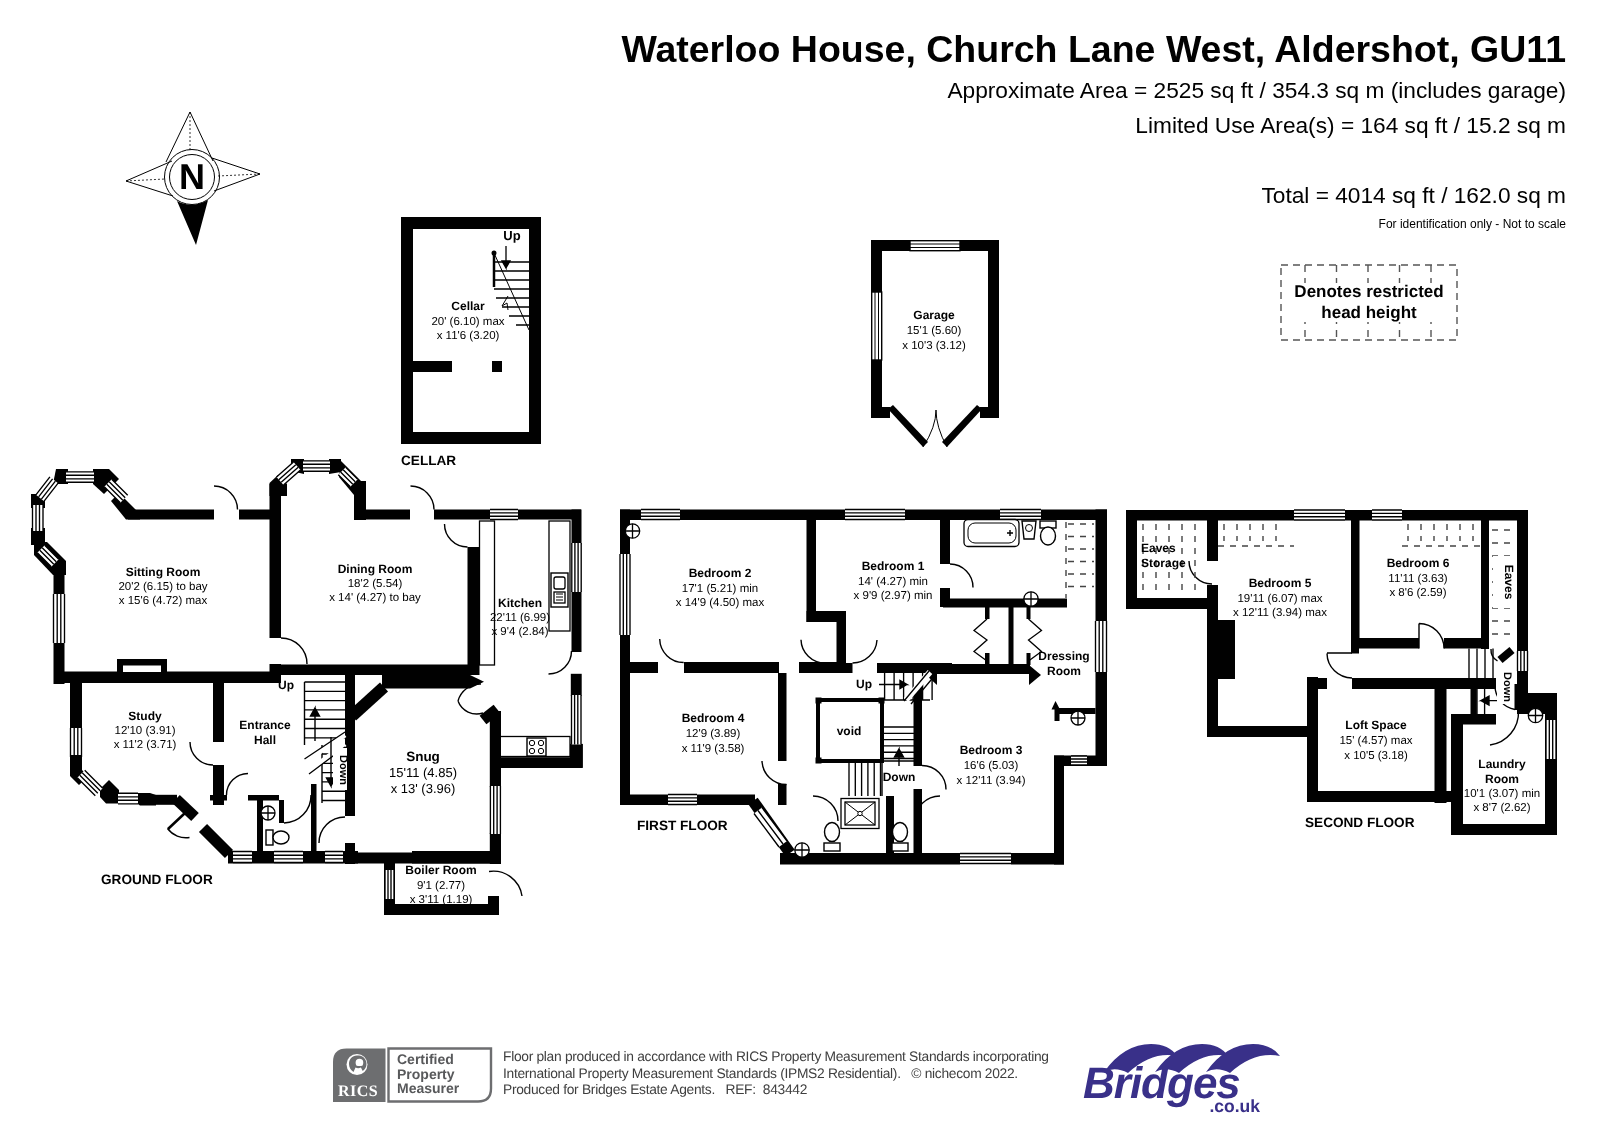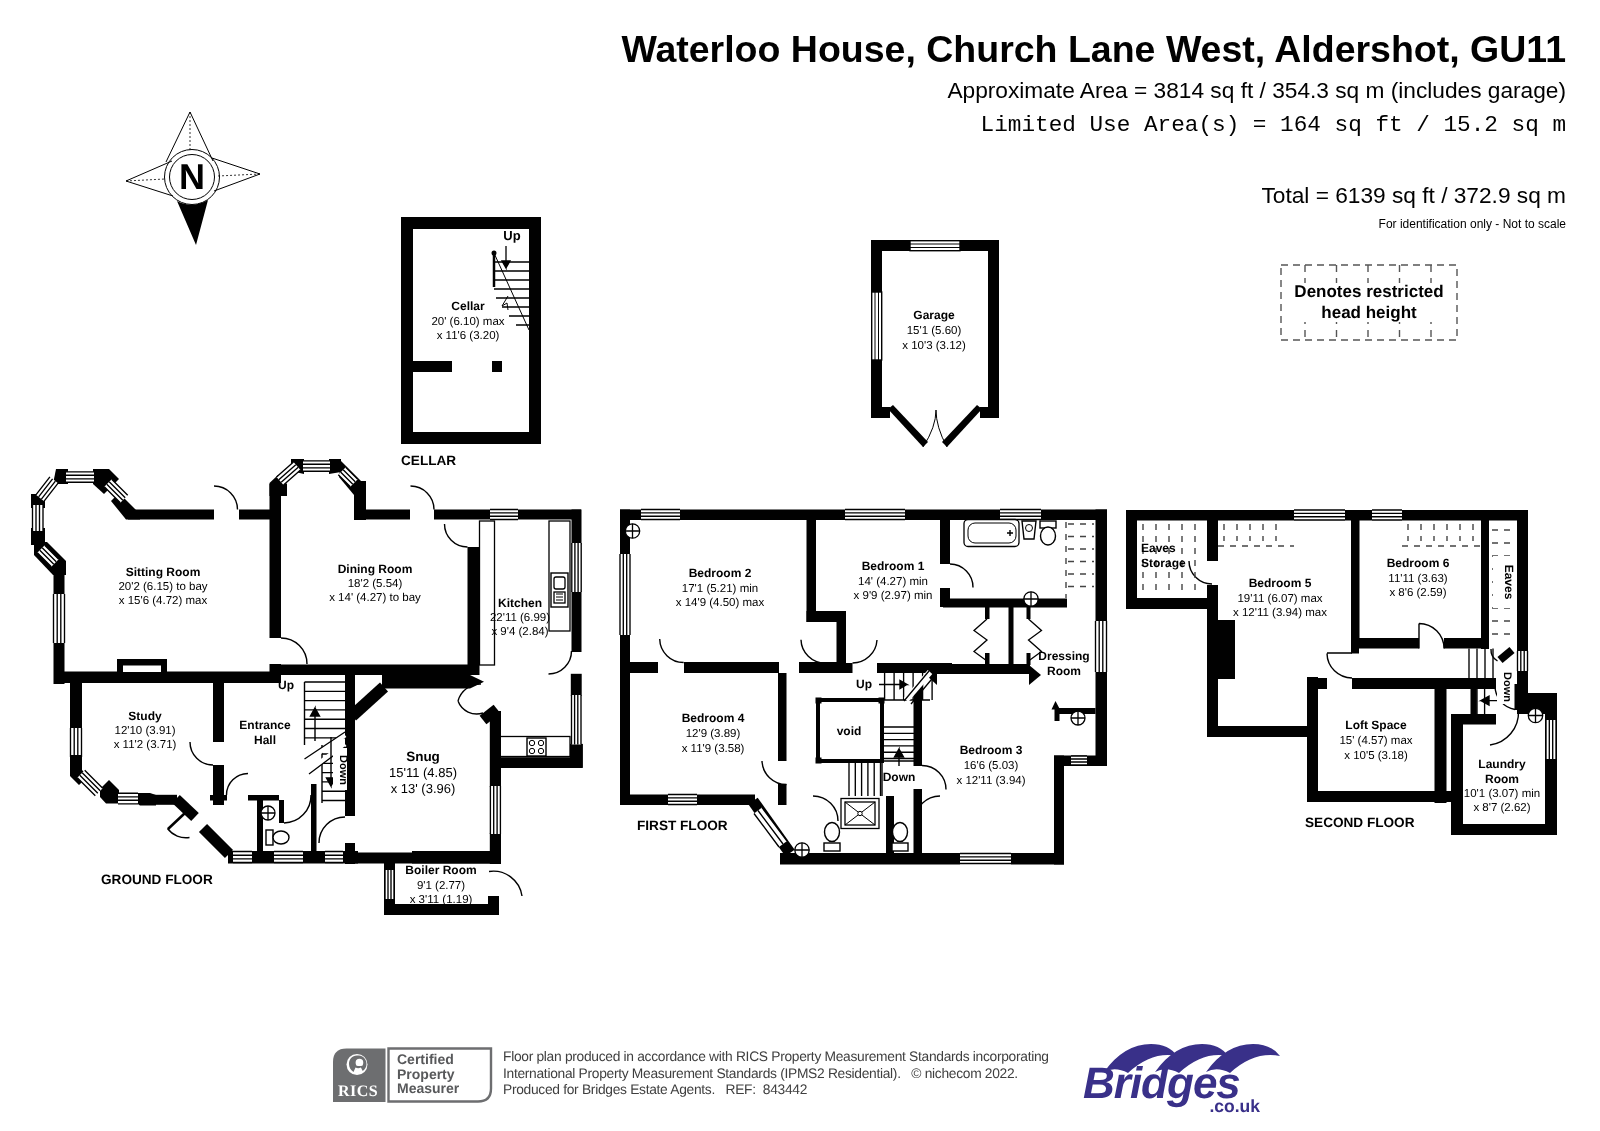--- a/index.html
+++ b/index.html
@@ -13,26 +13,26 @@
 .rb{font-weight:bold;font-size:13.5px;}
 .rm{font-size:13px;}
 .rs{font-size:11px;font-weight:bold;}
 </style>
 </head>
 <body>
 <div id="page">
 
 <div class="hdr" style="top:28px;font-size:37.5px;font-weight:bold;">Waterloo House, Church Lane West, Aldershot, GU11</div>
 
-<div class="hdr" style="top:77px;font-size:22.7px;">Approximate Area = 3814 sq ft / 354.3 sq m (includes garage)</div>
-
-<div class="hdr" style="top:112px;font-size:22.7px;font-family:Liberation Mono, monospace;">Limited Use Area(s) = 164 sq ft / 15.2 sq m</div>
-
-
-<div class="hdr" style="top:182px;font-size:22.7px;">Total = 6139 sq ft / 372.9 sq m</div>
+<div class="hdr" style="top:77px;font-size:22.7px;">Approximate Area = 2525 sq ft / 354.3 sq m (includes garage)</div>
+
+<div class="hdr" style="top:112px;font-size:22.7px;">Limited Use Area(s) = 164 sq ft / 15.2 sq m</div>
+
+
+<div class="hdr" style="top:182px;font-size:22.7px;">Total = 4014 sq ft / 162.0 sq m</div>
 
 <div class="hdr" style="top:217px;font-size:12px;">For identification only - Not to scale</div>
 <svg width="1600" height="1131" viewBox="0 0 1600 1131">
 <defs>
 <pattern id="hv" width="13" height="60" patternUnits="userSpaceOnUse">
 <path d="M6.5 2 V14 M6.5 22 V34 M6.5 42 V54" stroke="#555" stroke-width="1.4" fill="none"></path>
 </pattern>
 </defs>
 
 <g stroke="#000" fill="none" stroke-width="1">

